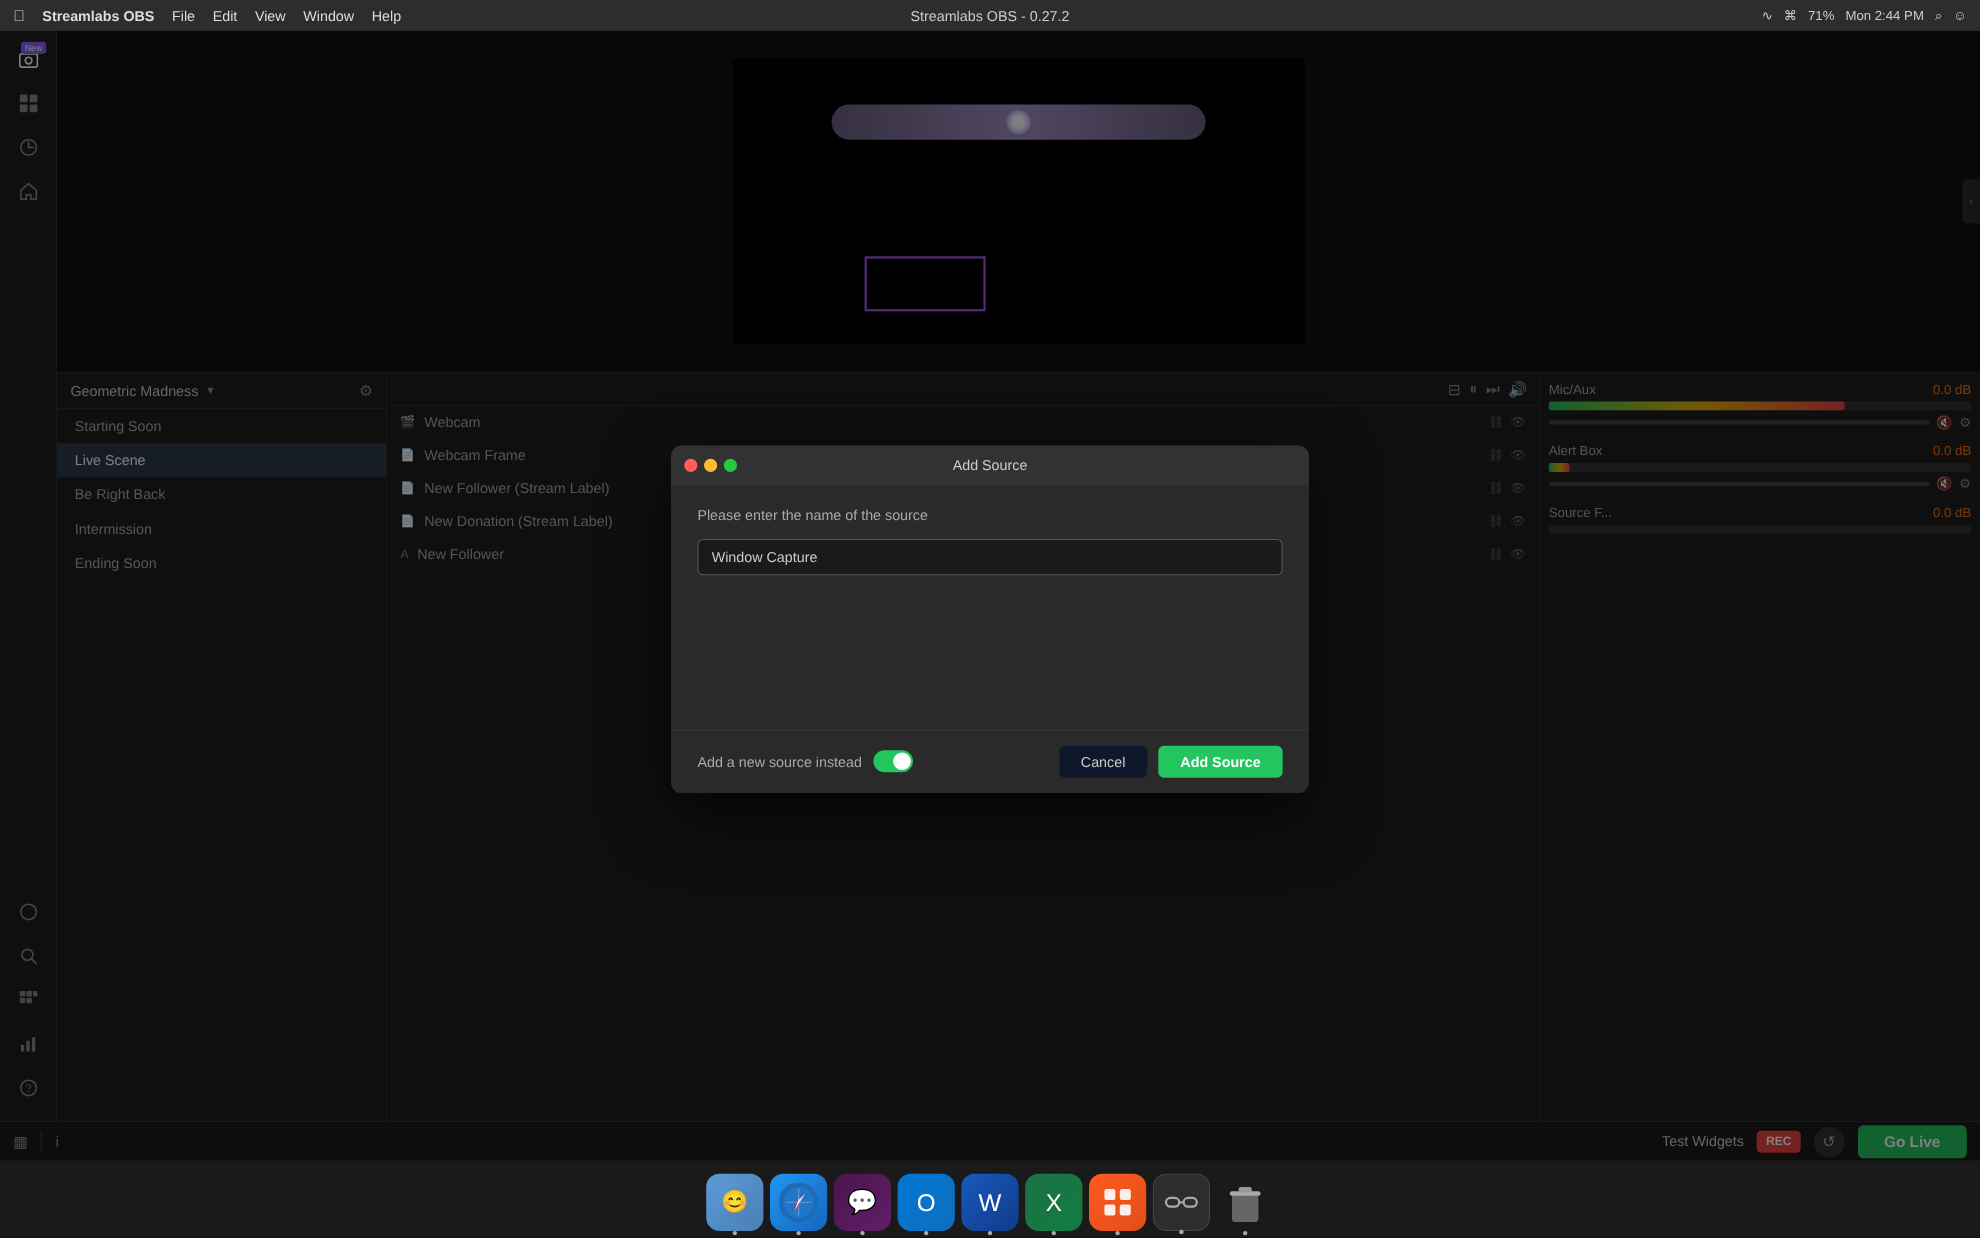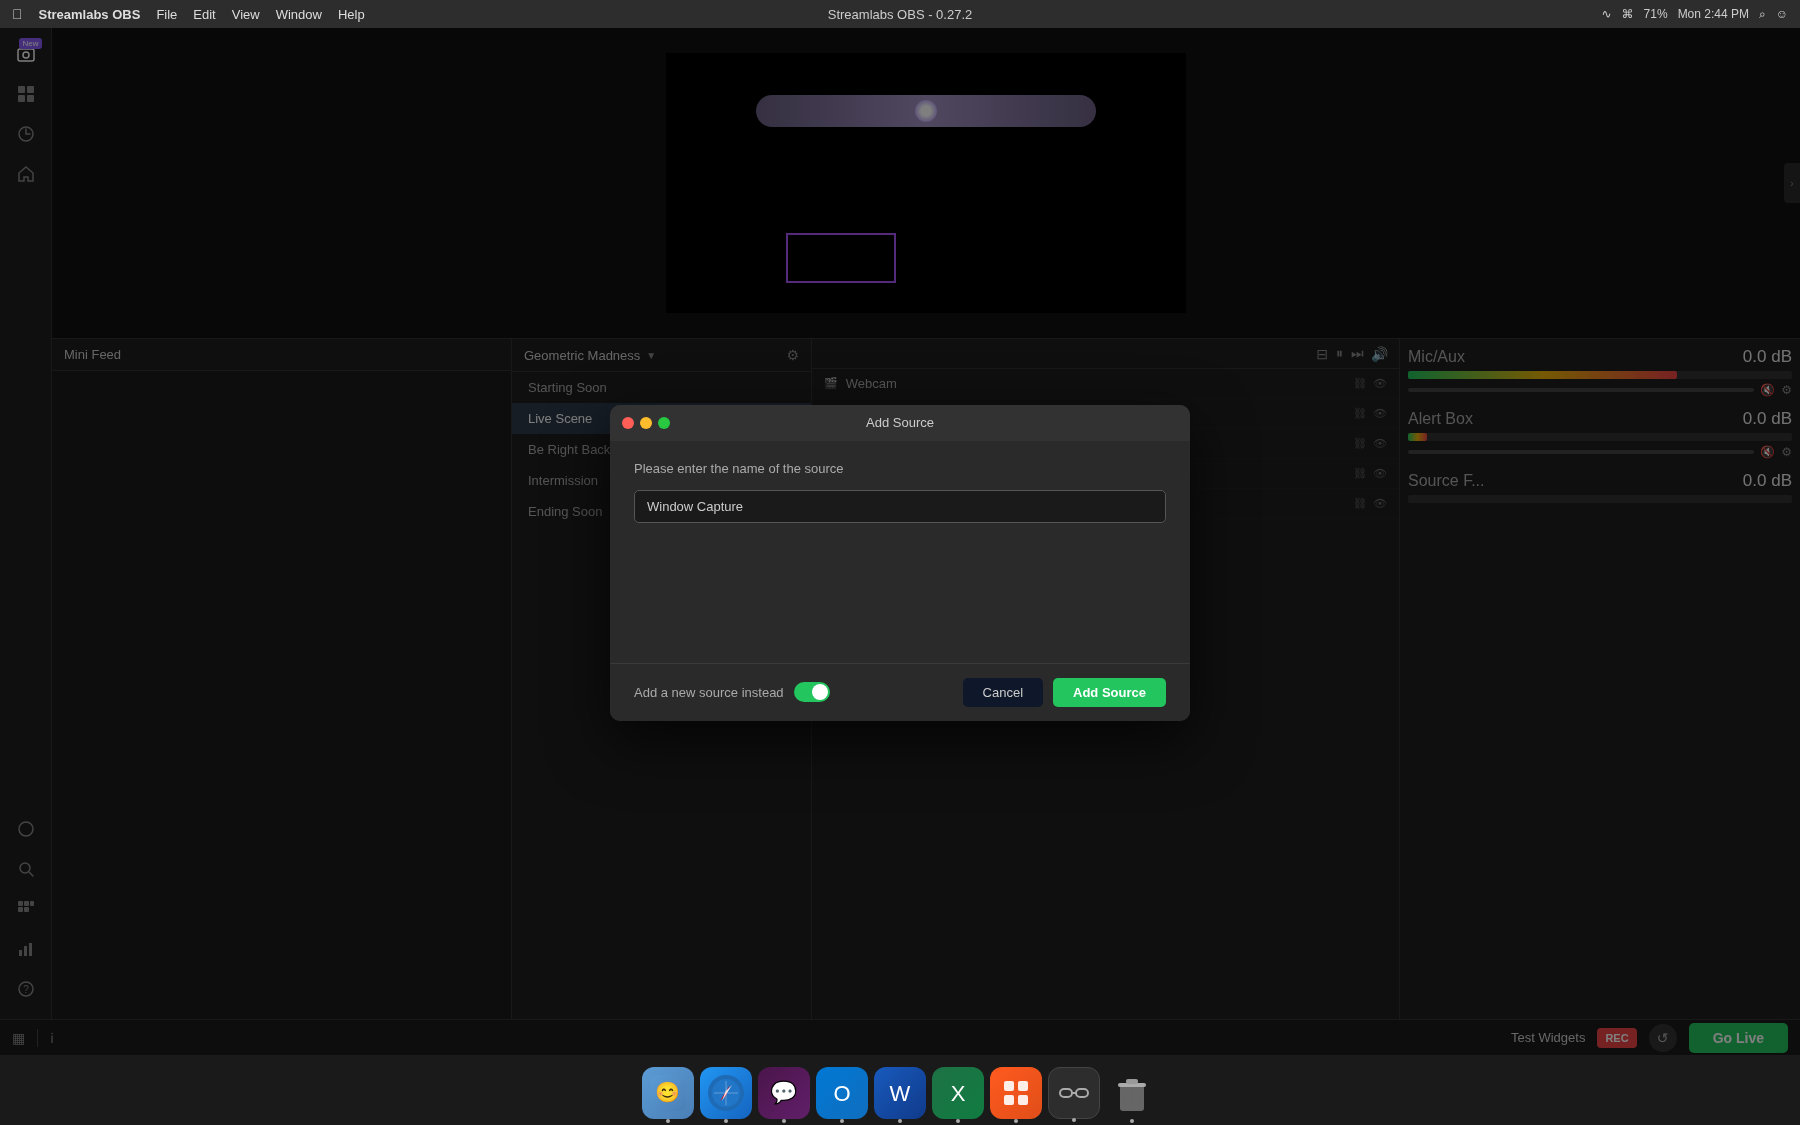--- a/index.html
+++ b/index.html
@@ -288,22 +288,22 @@
     }
     .audio-item {
       margin-bottom: 12px;
     }
     .audio-header {
       display: flex;
       justify-content: space-between;
       align-items: center;
       margin-bottom: 4px;
     }
-    .audio-name { font-size: 16px; color: #aaa; }
-    .audio-level { font-size: 17px; color: #e5e5e5; }
+    .audio-name { font-size: 12px; color: #aaa; }
+    .audio-level { font-size: 12px; color: #f97316; }
     .audio-meter {
       height: 8px;
       background: #333;
       border-radius: 2px;
       position: relative;
       margin-bottom: 4px;
     }
     .audio-meter-fill {
       height: 100%;
       border-radius: 2px;
@@ -688,24 +688,20 @@
             <div class="alert-star"></div>
           </div>
         </div>
         <div class="preview-box"></div>
       </div>
       <div class="right-sidebar-toggle">›</div>
     </div>
 
     <div class="bottom-panel">
 
-      <div class="mini-feed">
-        <div class="mini-feed-header">Mini Feed</div>
-        <div class="mini-feed-content"></div>
-      </div>
 
       <div class="scenes-sources">
 
         <div class="scenes-panel">
           <div class="scenes-header">
             <div class="scenes-title">
               <span>Geometric Madness</span>
               <span class="dropdown-arrow">▼</span>
             </div>
             <span class="settings-icon">⚙</span>

